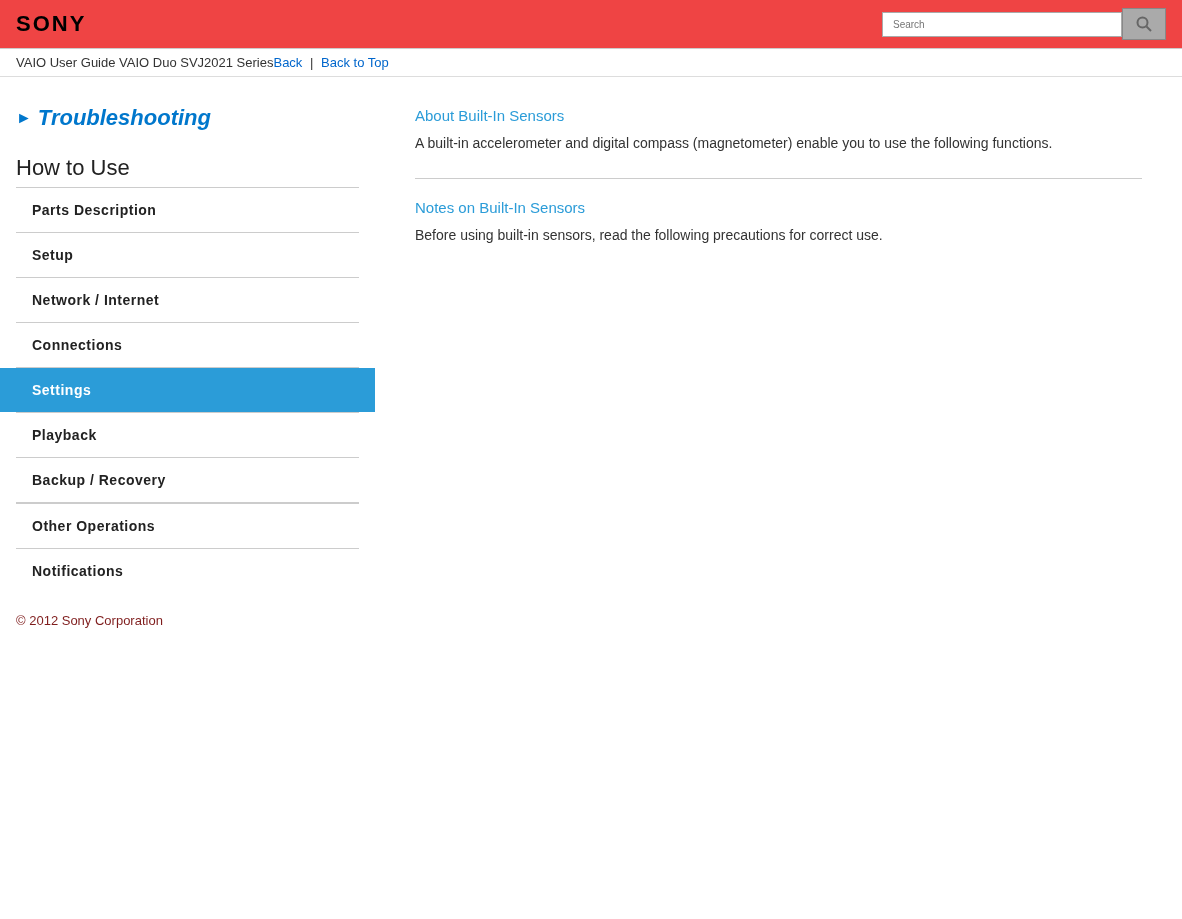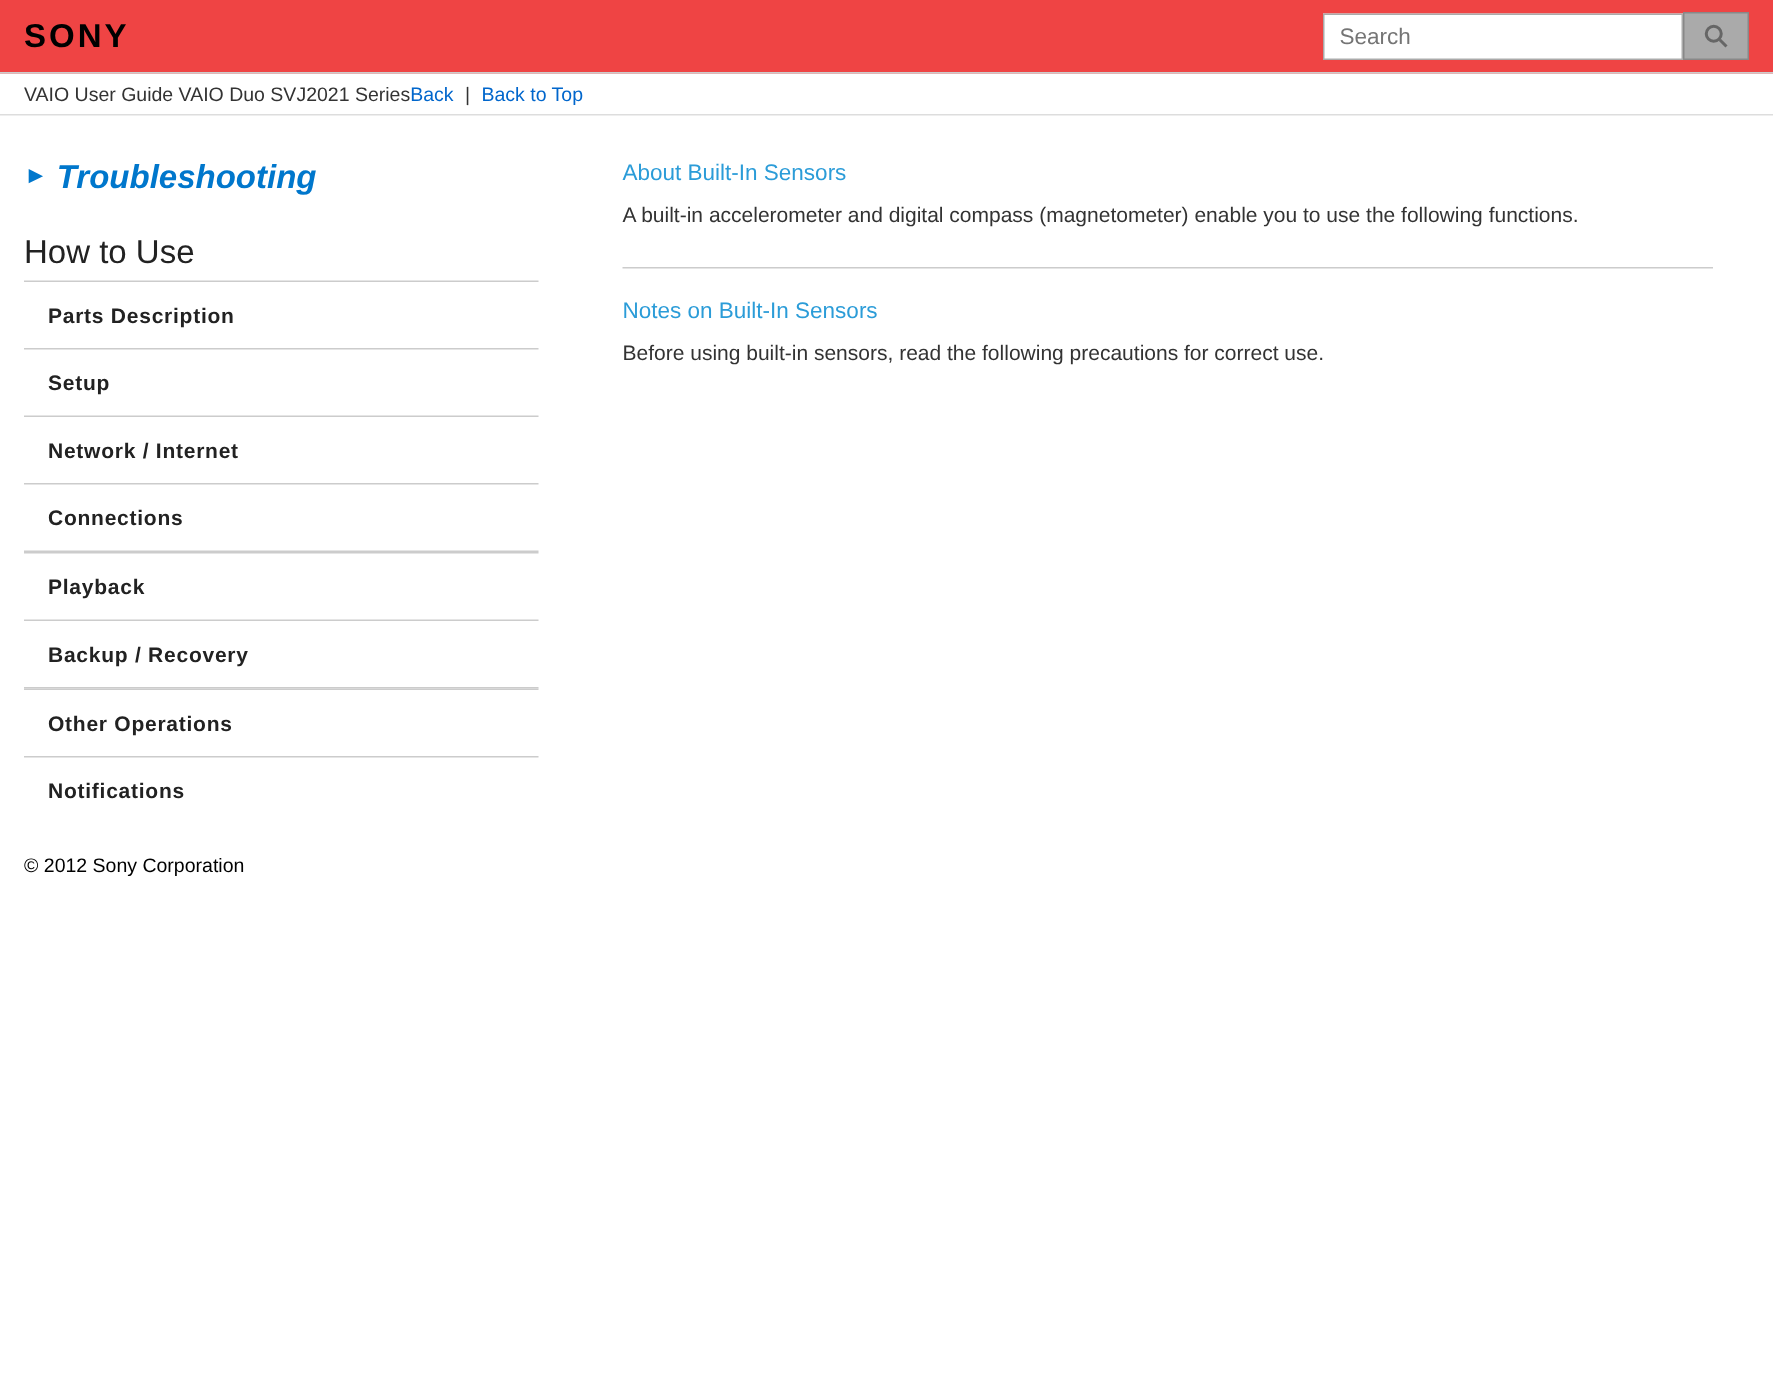--- a/index.html
+++ b/index.html
@@ -22,21 +22,21 @@
     }
     #search-area {
       display: flex;
       align-items: center;
       gap: 0;
     }
     #search-input {
       width: 240px;
       padding: 6px 10px;
       border: 1px solid #aaa;
-      font-size: 15px;
+      font-size: 10px;
       outline: none;
       background: #fff;
     }
     #search-button {
       width: 44px;
       height: 32px;
       background: #aaa;
       border: 1px solid #888;
       cursor: pointer;
       display: flex;
@@ -152,21 +152,21 @@
     .content-divider {
       border: none;
       border-top: 1px solid #ccc;
       margin: 20px 0;
     }
 
     
     #footer {
       padding: 20px 16px;
       font-size: 13px;
-      color: #000000;
+      color: #7f1d1d;
     }
   </style>
 </head>
 <body>
 
 <div id="header">
   <div id="logo-area">SONY</div>
   <div id="search-area">
     <input id="search-input" type="text" placeholder="Search" style="">
     <button id="search-button">
@@ -201,20 +201,21 @@
 
     <div id="sidebar-items">
         <div class="sidebar-item">Parts Description</div>
         <hr class="sidebar-divider">
         <div class="sidebar-item">Setup</div>
         <hr class="sidebar-divider">
         <div class="sidebar-item">Network / Internet</div>
         <hr class="sidebar-divider">
         <div class="sidebar-item">Connections</div>
         <hr class="sidebar-divider">
+        <div class="sidebar-item active">Settings</div>
         <hr class="sidebar-divider">
         <div class="sidebar-item">Playback</div>
         <hr class="sidebar-divider">
         <div class="sidebar-item">Backup / Recovery</div>
         <hr class="sidebar-divider">
         <hr class="sidebar-divider">
         <div class="sidebar-item">Other Operations</div>
         <hr class="sidebar-divider">
         <div class="sidebar-item">Notifications</div>
       </div>

